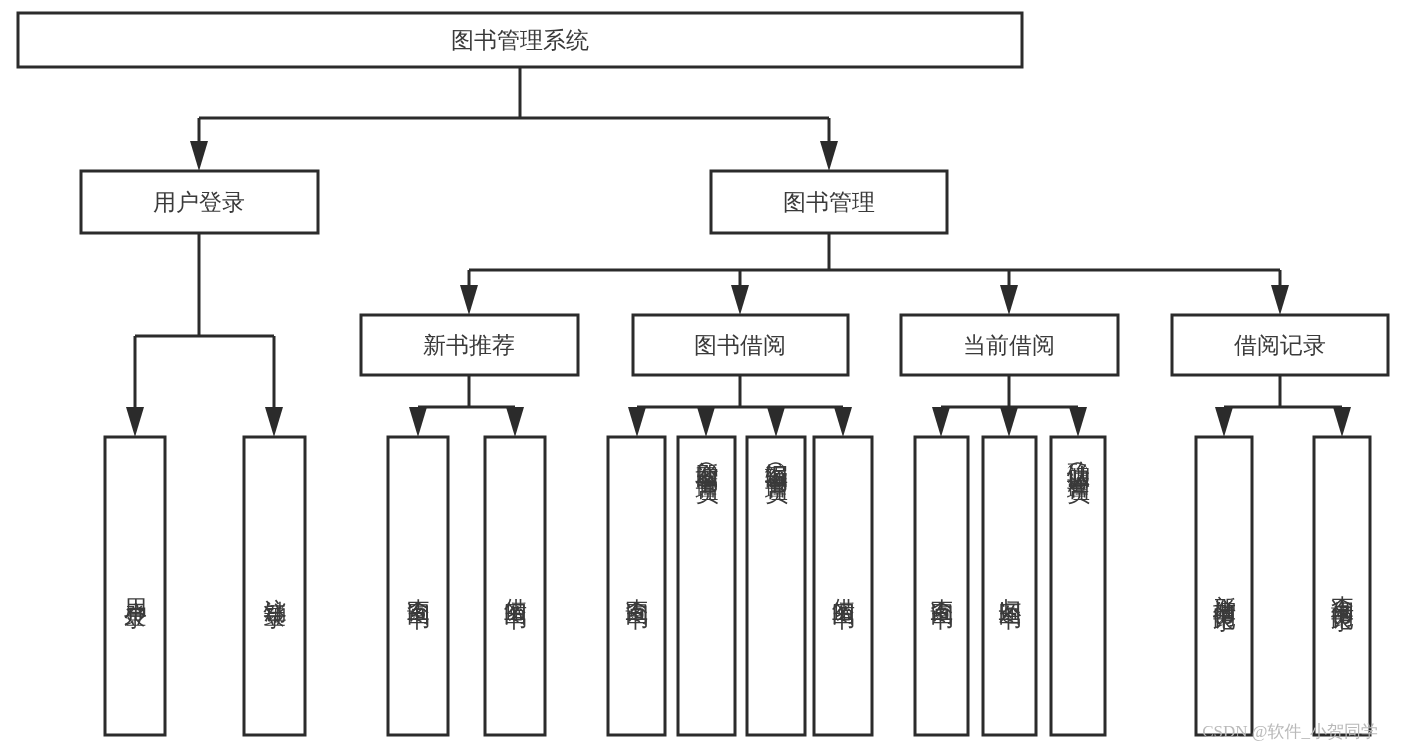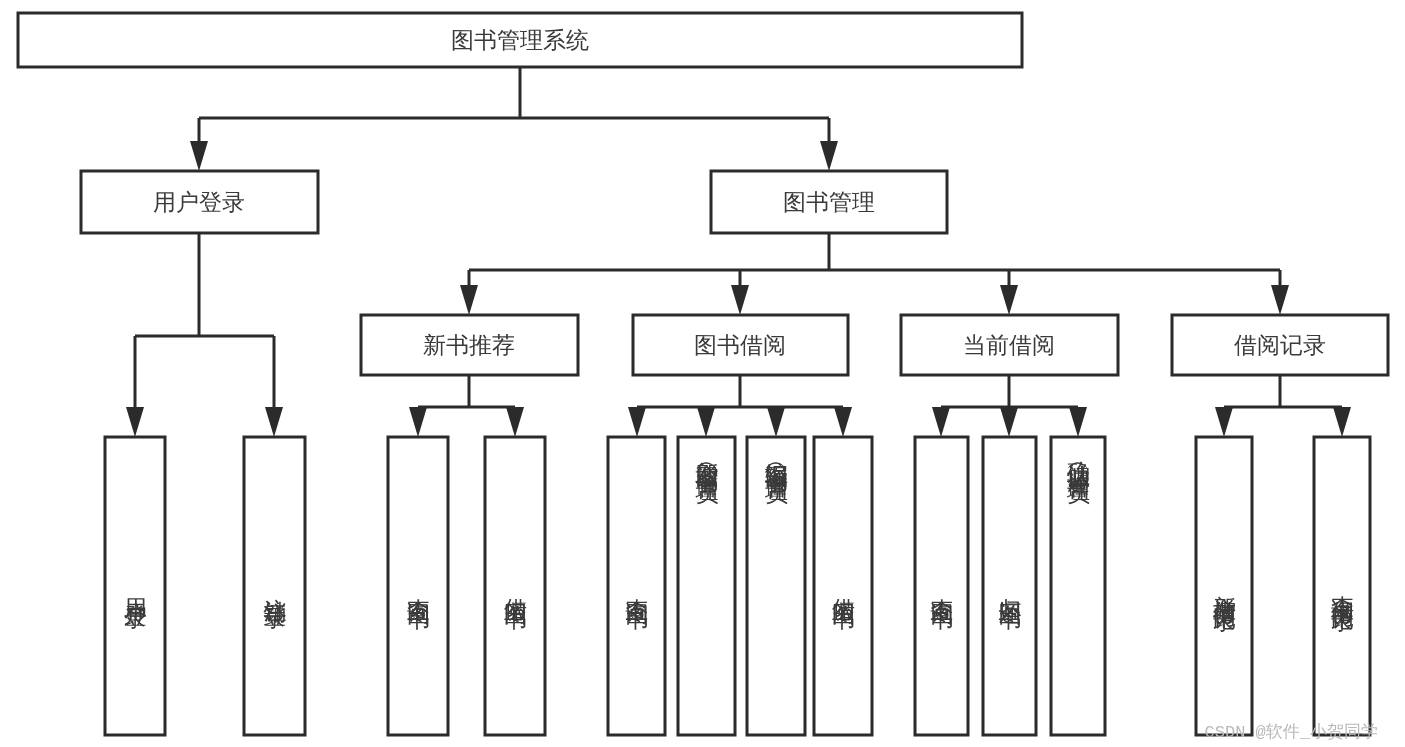--- a/index.html
+++ b/index.html
@@ -63,21 +63,21 @@
     font-size: 23px;
     line-height: 1.12;
     letter-spacing: 3px;
     color: #3a3a3a;
     white-space: nowrap;
   }
   .watermark {
     position: absolute;
     right: 8px;
     bottom: 4px;
-    font-family: Liberation Mono, monospace;
+    font-family: Liberation Serif, serif;
     font-size: 17px;
     color: #b9b9b9;
     white-space: nowrap;
   }
 </style>
 </head>
 <body>
 
 <div id="diagram-root">
 

